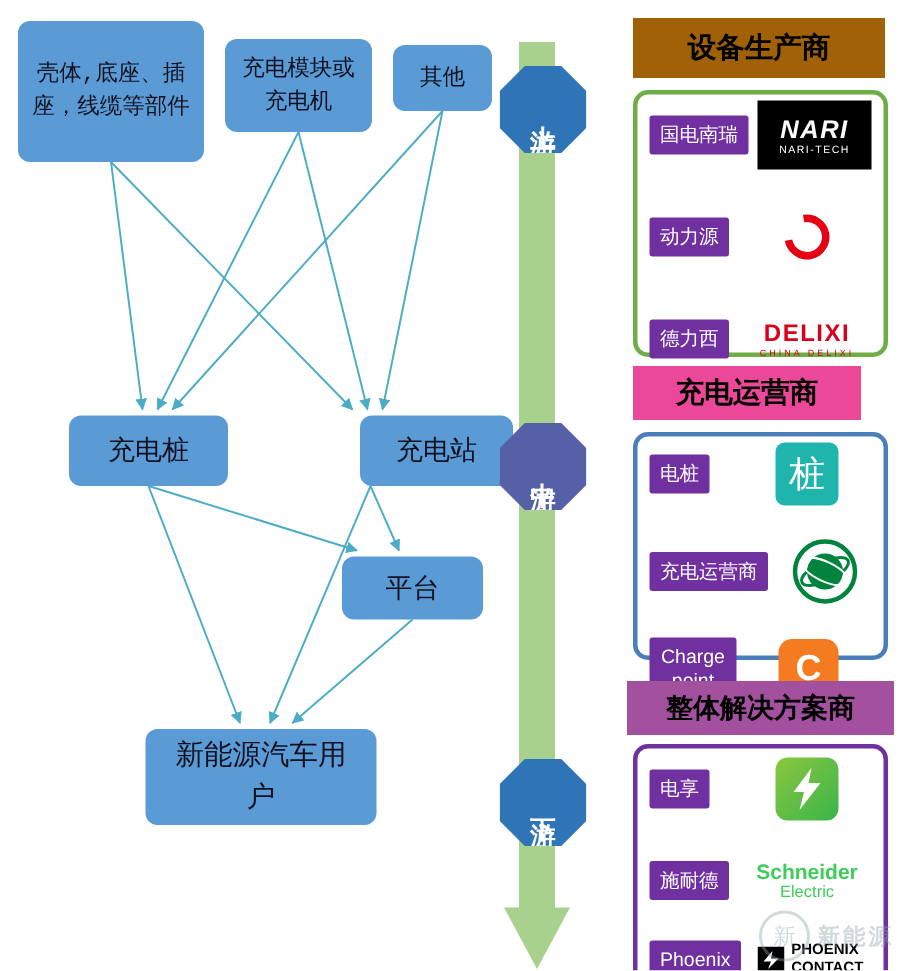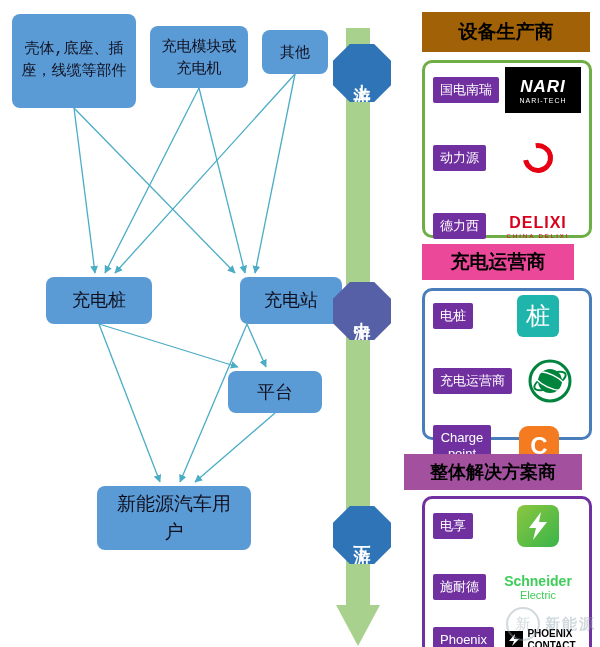--- a/index.html
+++ b/index.html
@@ -61,21 +61,21 @@
   .sec-header {
     position: absolute;
     display: flex; align-items: center; justify-content: center;
     font-weight: bold;
     font-size: 19px;
     color: #000;
     z-index: 4;
   }
   .hdr-1 { left: 422px; top: 12px;  width: 168px; height: 40px; background: #a16207; }
   .hdr-2 { left: 422px; top: 244px; width: 152px; height: 36px; background: #ec4899; }
-  .hdr-3 { left: 404px; top: 454px; width: 178px; height: 36px; background: #A3519F; font-size: 18px; }
+  .hdr-3 { left: 418px; top: 454px; width: 178px; height: 36px; background: #A3519F; font-size: 18px; }
 
   .sec-box {
     position: absolute;
     background: #ffffff;
     border-radius: 10px;
     display: flex;
     flex-direction: column;
     justify-content: space-around;
     padding: 4px 8px;
     z-index: 4;

